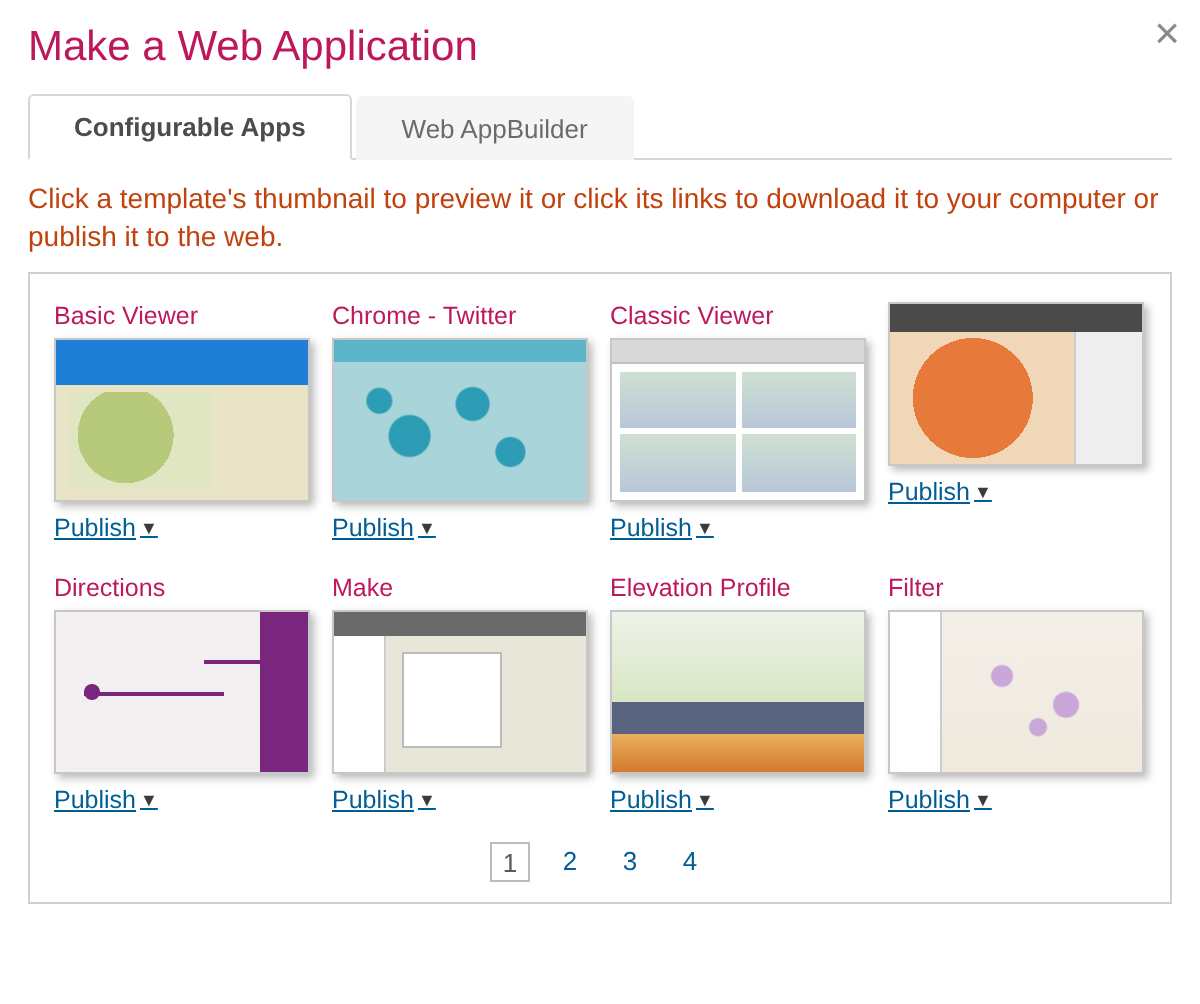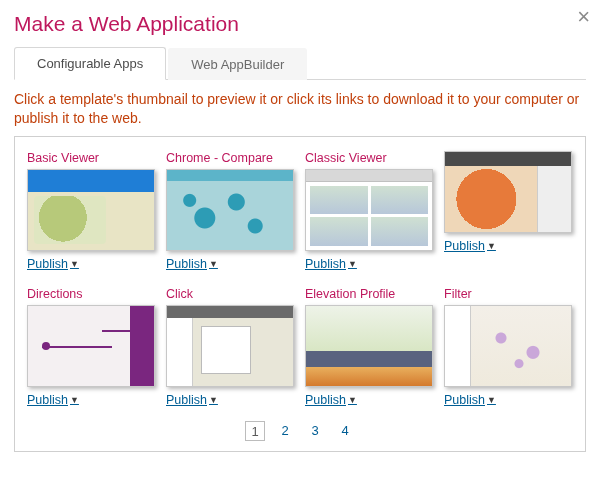--- a/index.html
+++ b/index.html
@@ -20,21 +20,21 @@
   .tab {
     padding: 8px 22px; font-size: 13px; color: #6b6b6b;
     border: 1px solid transparent; border-bottom: none;
     position: relative; top: 1px; cursor: pointer; background: #f5f5f5;
     border-top-left-radius: 3px; border-top-right-radius: 3px;
     margin-right: 2px;
   }
   .tab.active {
     background: #fff; color: #4c4c4c;
     border: 1px solid #d7d7d7; border-bottom: 1px solid #fff;
-    font-weight: 400;
+    font-weight: 700;
   }
   .instruction { font-size: 14px; color: #c2410c; line-height: 1.35; margin: 10px 0 8px; }
   .gallery {
     border: 1px solid #cfcfcf; padding: 14px 12px 8px 12px;
   }
   .grid {
     display: grid;
     grid-template-columns: repeat(4, 1fr);
     column-gap: 10px; row-gap: 6px;
   }
@@ -129,21 +129,21 @@
       <div class="card">
         <div class="card-title">Basic Viewer</div>
         <div class="thumb t-basic"></div>
         <div class="publish">
           <span>Publish</span>
           <span class="caret">▼</span>
         </div>
       </div>
 
       <div class="card">
-        <div class="card-title">Chrome - Compare</div>
+        <div class="card-title">Chrome - Twitter</div>
         <div class="thumb t-chrome"></div>
         <div class="publish">
           <span>Publish</span>
           <span class="caret">▼</span>
         </div>
       </div>
 
       <div class="card">
         <div class="card-title">Classic Viewer</div>
         <div class="thumb t-classic">
@@ -180,21 +180,21 @@
         <div class="thumb t-directions">
           <div class="dot"></div>
         </div>
         <div class="publish">
           <span>Publish</span>
           <span class="caret">▼</span>
         </div>
       </div>
 
       <div class="card">
-        <div class="card-title">Click</div>
+        <div class="card-title">Make</div>
         <div class="thumb t-edit">
           <div class="hdr"></div>
             <div class="bod">
               <div class="side"></div>
               <div class="popup"></div>
             </div>
         </div>
         <div class="publish">
           <span>Publish</span>
           <span class="caret">▼</span>

